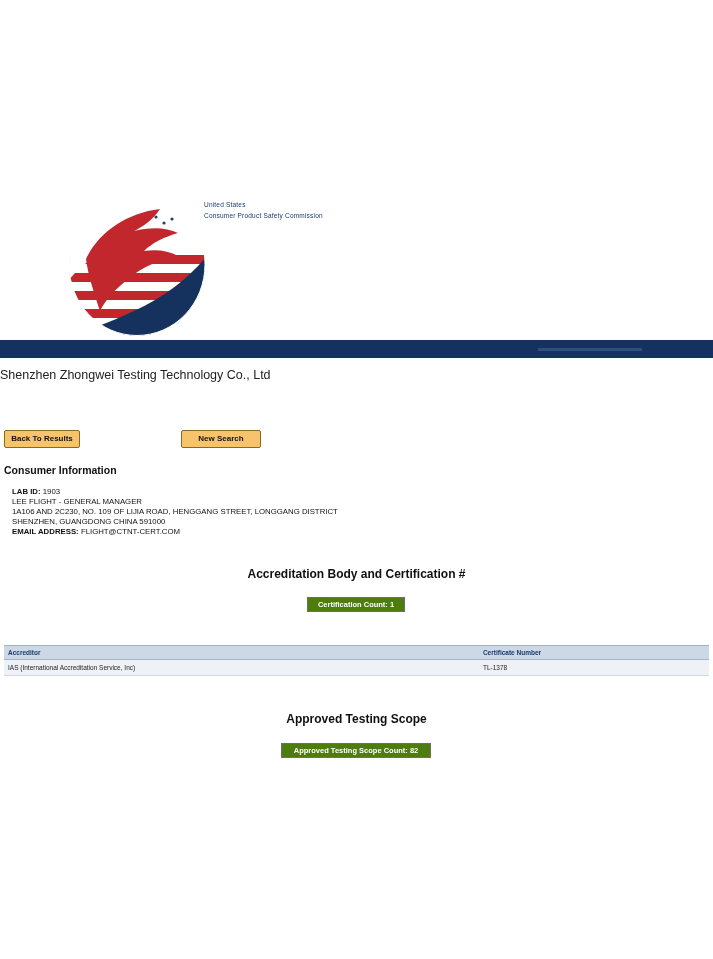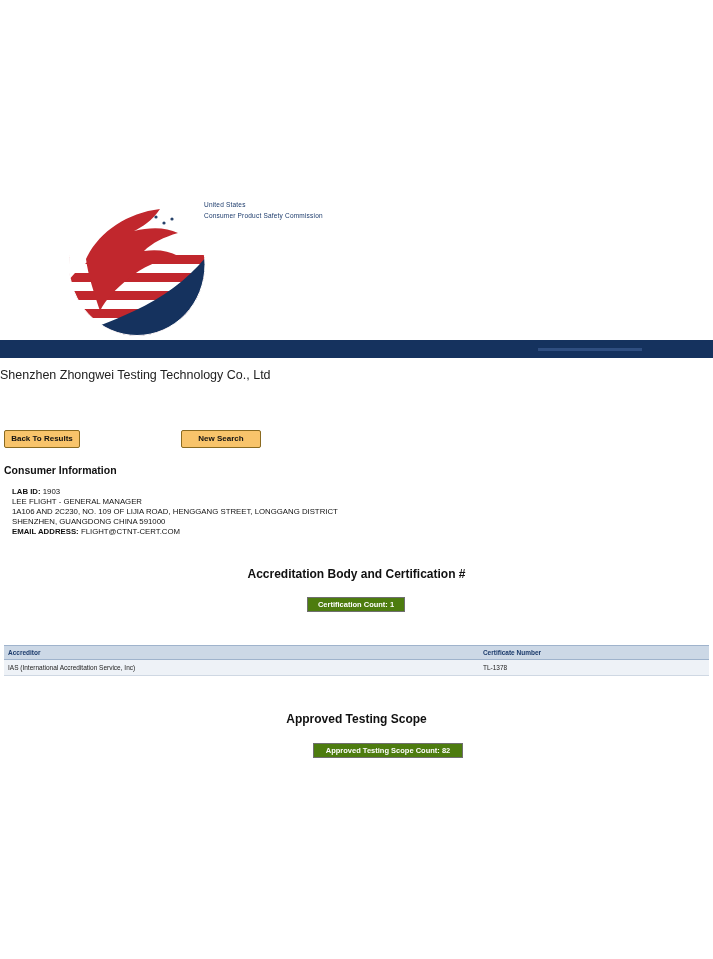--- a/index.html
+++ b/index.html
@@ -144,21 +144,21 @@
     background: #4d7c0f;
     border: 1px solid #6f6f6f;
     color: #ffffff;
     font-size: 7.5px;
     font-weight: bold;
     line-height: 13px;
     text-align: center;
     white-space: nowrap;
   }
   #accred-count { left: 307px; top: 597px; width: 96px; }
-  #scope-count  { left: 281px; top: 743px; width: 148px; margin-left: 32px; }
+  #scope-count  { left: 281px; top: 743px; width: 148px; }
 
   
   .acc-table {
     position: absolute;
     left: 4px;
     top: 645px;
     width: 705px;
     border-collapse: collapse;
     font-size: 7.5px;
   }

